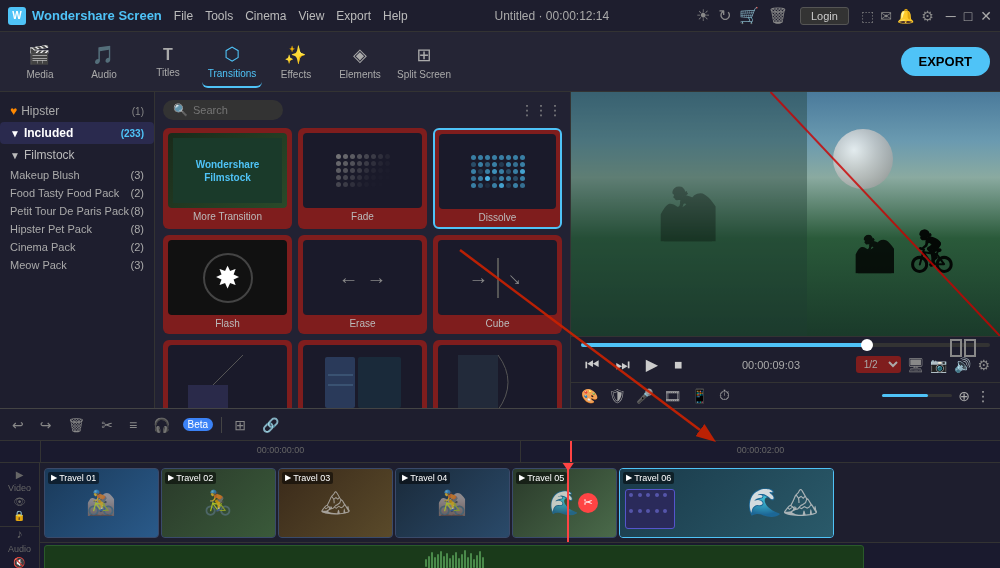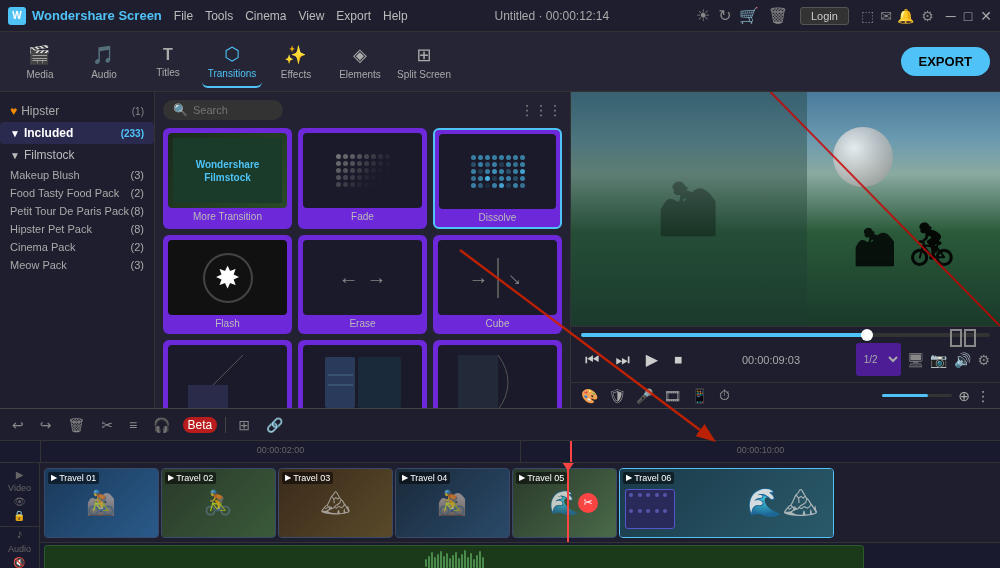--- a/index.html
+++ b/index.html
@@ -36,21 +36,21 @@
     .sidebar-sub-item { display: flex; justify-content: space-between; padding: 3px 10px; cursor: pointer; color: #aaa; font-size: 11px; }
 
     
     #transitions-panel { flex: 1; background: #222233; padding: 8px; overflow-y: auto; }
     .panel-header { display: flex; align-items: center; justify-content: space-between; margin-bottom: 8px; }
     .search-box { display: flex; align-items: center; background: #333; border-radius: 14px; padding: 3px 10px; gap: 5px; color: #888; font-size: 12px; width: 120px; }
     .search-box input { background: none; border: none; outline: none; color: #ccc; font-size: 11px; width: 80px; }
     .grid-icon { color: #888; cursor: pointer; font-size: 14px; }
 
     .transitions-grid { display: grid; grid-template-columns: repeat(3, 1fr); gap: 6px; }
-    .transition-item { background: #6d28d9; border-radius: 6px; padding: 4px; cursor: pointer; text-align: center; border: 1px solid transparent; }
+    .transition-item { background: #7f1d1d; border-radius: 6px; padding: 4px; cursor: pointer; text-align: center; border: 1px solid transparent; }
     .transition-item.selected { border-color: #4fc3f7; border-width: 2px; }
     .transition-thumb { width: 100%; height: 75px; background: #333; border-radius: 4px; display: flex; align-items: center; justify-content: center; overflow: hidden; position: relative; }
     .transition-label { font-size: 10px; color: #bbb; margin-top: 3px; text-align: center; }
     .filmstock-thumb { background: linear-gradient(135deg, #1a2a1a, #2a4a2a); display: flex; flex-direction: column; align-items: center; justify-content: center; color: #4fc3f7; font-size: 10px; text-align: center; padding: 5px; }
     .dissolve-thumb { background: #1a1a2a; }
     .dissolve-dots { display: grid; grid-template-columns: repeat(8, 1fr); gap: 2px; padding: 10px; }
     .dissolve-dot { width: 5px; height: 5px; border-radius: 50%; background: #4fc3f7; opacity: 0.6; }
     .fade-thumb { background: #1a1a2a; }
     .fade-dots { display: grid; grid-template-columns: repeat(8, 1fr); gap: 2px; padding: 10px; }
     .fade-dot { width: 5px; height: 5px; border-radius: 50%; background: #888; opacity: 0.5; }
@@ -64,34 +64,34 @@
     .preview-bg { width: 100%; height: 100%; background: linear-gradient(135deg, #1a3a1a 0%, #2a5a3a 30%, #1a2a3a 60%, #0a1a2a 100%); display: flex; }
 
     #playback-controls { background: #1e1e2e; padding: 6px 10px; border-top: 1px solid #333; }
     .progress-bar { width: 100%; height: 4px; background: #333; border-radius: 2px; margin-bottom: 6px; position: relative; }
     .progress-fill { height: 100%; background: linear-gradient(90deg, #4fc3f7, #4fc3f7); border-radius: 2px; width: 70%; }
     .progress-thumb { position: absolute; top: -4px; left: 70%; width: 12px; height: 12px; background: #fff; border-radius: 50%; transform: translateX(-50%); }
     .controls-row { display: flex; align-items: center; gap: 8px; justify-content: space-between; }
     .controls-left { display: flex; align-items: center; gap: 8px; }
     .ctrl-btn { background: none; border: none; color: #ccc; cursor: pointer; font-size: 16px; padding: 2px 4px; }
     .time-display { color: #aaa; font-size: 11px; }
-    .quality-select { background: #4c1d95; border: none; color: #aaa; font-size: 10px; padding: 10px 4px; border-radius: 3px; }
+    .quality-select { background: #7f1d1d; border: none; color: #aaa; font-size: 10px; padding: 2px 4px; border-radius: 3px; }
     .controls-right { display: flex; align-items: center; gap: 6px; color: #888; font-size: 14px; }
 
     #effect-controls { background: #1e1e2e; padding: 4px 10px; border-top: 1px solid #333; display: flex; align-items: center; gap: 10px; }
     .effect-btn { background: none; border: none; color: #aaa; cursor: pointer; font-size: 14px; }
     .volume-slider { width: 70px; height: 3px; background: #333; border-radius: 2px; position: relative; }
     .volume-fill { height: 100%; background: #4fc3f7; border-radius: 2px; width: 65%; }
 
     
     #timeline { height: 160px; background: #1a1a2e; border-top: 1px solid #444; display: flex; flex-direction: column; }
     #timeline-toolbar { display: flex; align-items: center; gap: 8px; padding: 4px 8px; background: #1e1e2e; border-bottom: 1px solid #333; height: 32px; }
     .tl-btn { background: none; border: none; color: #888; cursor: pointer; font-size: 14px; padding: 2px 4px; }
     .tl-separator { width: 1px; height: 16px; background: #444; }
-    .tl-beta { background: #b91c1c; color: #fff; font-size: 12px; padding: 1px 5px; border-radius: 10px; }
+    .tl-beta { background: #3b82f6; color: #fff; font-size: 10px; padding: 1px 5px; border-radius: 10px; }
 
     #timeline-ruler { height: 22px; background: #1a1a2e; display: flex; align-items: center; padding: 0 0 0 40px; border-bottom: 1px solid #333; position: relative; overflow: hidden; }
     .ruler-marks { display: flex; gap: 0; align-items: center; width: 100%; }
     .ruler-mark { flex: 1; text-align: center; font-size: 9px; color: #666; border-left: 1px solid #333; height: 22px; padding-top: 4px; }
     .playhead { position: absolute; top: 0; width: 2px; height: 100%; background: #ff4444; left: 57%; }
 
     #timeline-tracks { flex: 1; display: flex; overflow: hidden; }
     #track-labels { width: 40px; background: #1a1a2e; border-right: 1px solid #333; display: flex; flex-direction: column; }
     .track-label { display: flex; align-items: center; justify-content: center; height: 80px; border-bottom: 1px solid #333; color: #666; font-size: 10px; gap: 3px; flex-direction: column; }
     .track-label-bottom { height: 42px; display: flex; align-items: center; justify-content: center; color: #666; font-size: 12px; flex-direction: column; gap: 3px; }
@@ -486,22 +486,22 @@
       <button class="tl-btn">≡</button>
       <button class="tl-btn">🎧</button>
       <span class="tl-beta">Beta</span>
       <div class="tl-separator"></div>
       <button class="tl-btn">⊞</button>
       <button class="tl-btn">🔗</button>
     </div>
 
     <div id="timeline-ruler">
       <div class="ruler-marks">
+        <div class="ruler-mark">00:00:00:00</div>
         <div class="ruler-mark">00:00:02:00</div>
-        <div class="ruler-mark">00:00:10:00</div>
       </div>
       <div class="playhead"></div>
     </div>
 
     <div id="timeline-tracks">
       <div id="track-labels">
         <div class="track-label">
           <span>▶</span>
           <span style="font-size:9px;">Video</span>
           <span style="font-size:10px;">👁</span>

